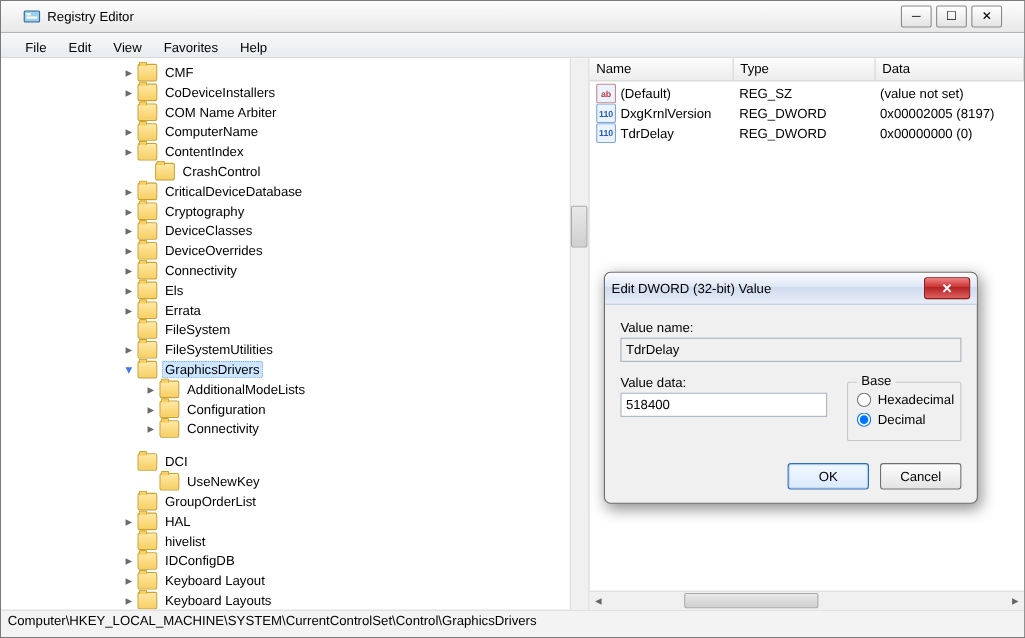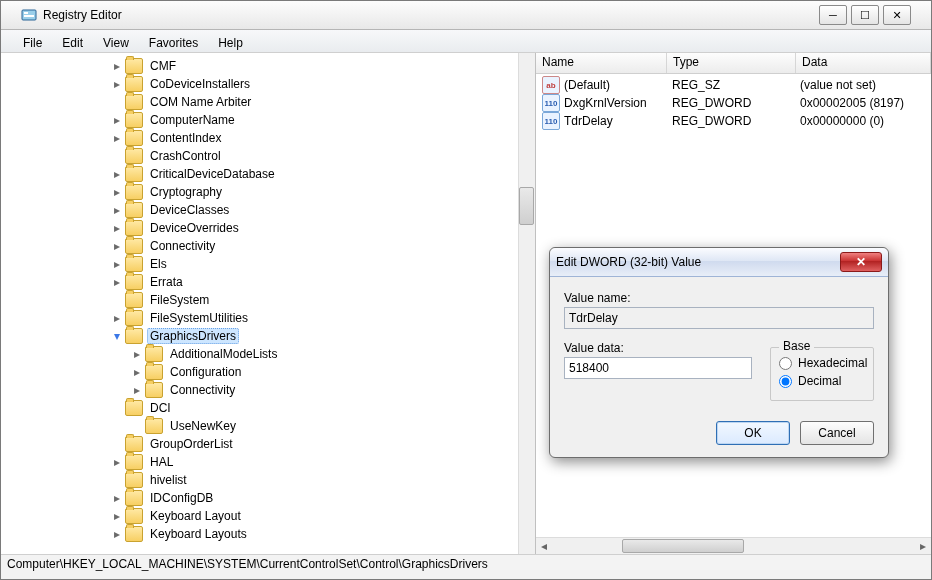--- a/index.html
+++ b/index.html
@@ -124,21 +124,21 @@
             <li style="padding-left: 110px;">
               <span class="tw">▸</span>
               <span class="fld"></span>
               <span class="node-label">ComputerName</span>
             </li>
             <li style="padding-left: 110px;">
               <span class="tw">▸</span>
               <span class="fld"></span>
               <span class="node-label">ContentIndex</span>
             </li>
-            <li style="padding-left: 110px;">
+            <li style="padding-left: 110px; margin-left: 16px;">
               <span class="tw"></span>
               <span class="fld"></span>
               <span class="node-label">CrashControl</span>
             </li>
             <li style="padding-left: 110px;">
               <span class="tw">▸</span>
               <span class="fld"></span>
               <span class="node-label">CriticalDeviceDatabase</span>
             </li>
             <li style="padding-left: 110px;">
@@ -194,21 +194,21 @@
             <li style="padding-left: 130px;">
               <span class="tw">▸</span>
               <span class="fld"></span>
               <span class="node-label">Configuration</span>
             </li>
             <li style="padding-left: 130px;">
               <span class="tw">▸</span>
               <span class="fld"></span>
               <span class="node-label">Connectivity</span>
             </li>
-            <li style="">
+            <li style=" margin-top: 12px;">
               <span class="tw"></span>
               <span class="fld"></span>
               <span class="node-label">DCI</span>
             </li>
             <li style="padding-left: 130px;">
               <span class="tw"></span>
               <span class="fld"></span>
               <span class="node-label">UseNewKey</span>
             </li>
             <li style="padding-left: 110px;">

